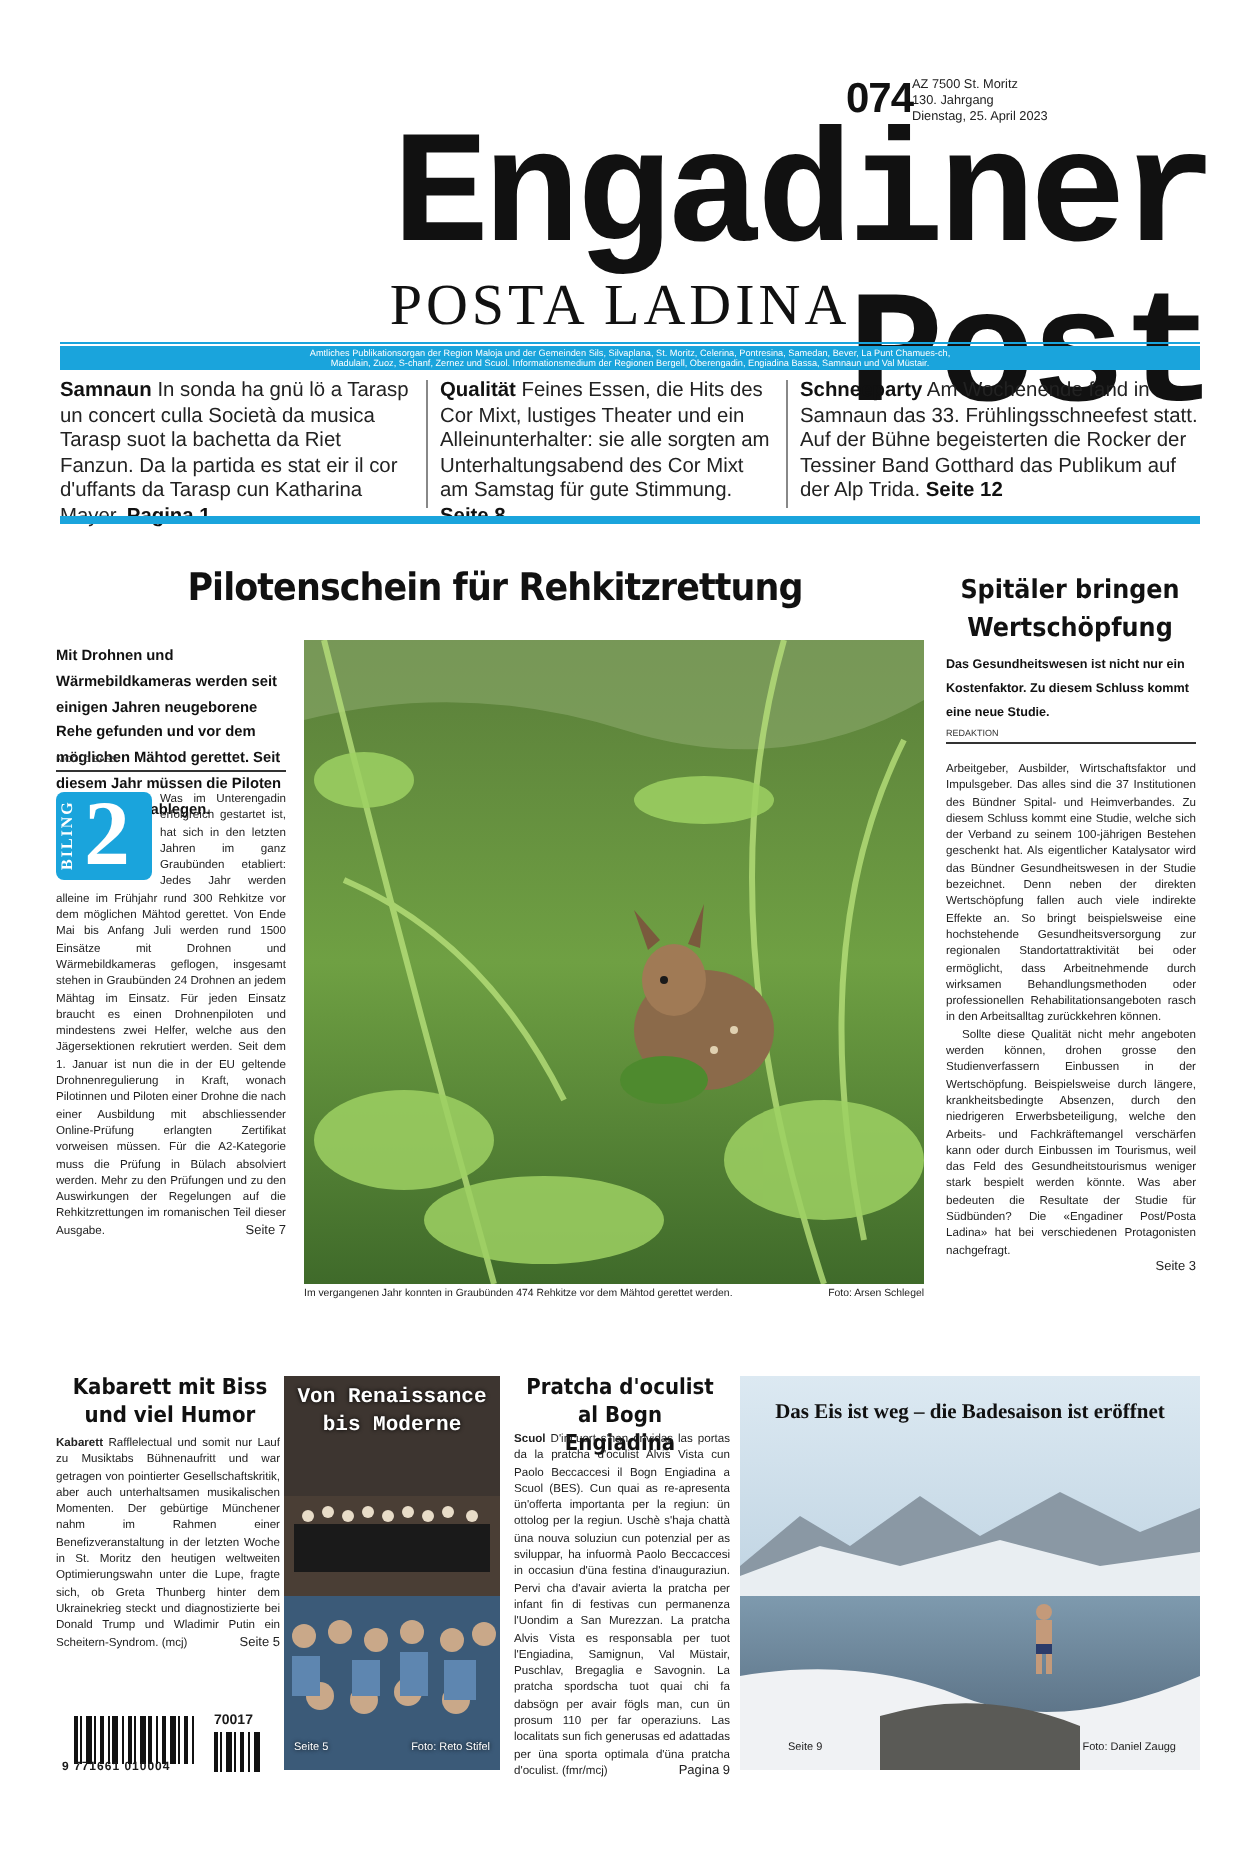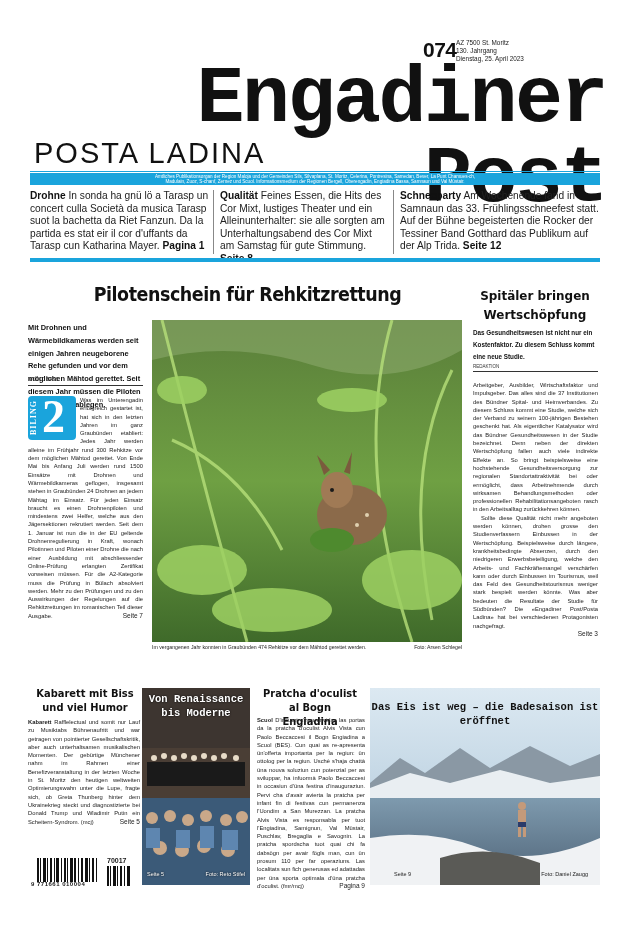--- a/index.html
+++ b/index.html
@@ -5,21 +5,21 @@
   * { box-sizing: border-box; margin: 0; padding: 0; }
   html, body { width: 630px; height: 925px; background: #ffffff; overflow: hidden; }
   body { position: relative; font-family: "Liberation Sans", sans-serif; color: #1a1a1a; }
 
   .abs { position: absolute; }
 
   
   .issue-num { left: 423px; top: 38px; font-family: "Liberation Sans", sans-serif; font-weight: bold; font-size: 21px; letter-spacing: -0.5px; color:#111; }
   .issue-meta { left: 456px; top: 39px; font-size: 6.4px; line-height: 8.2px; color:#222; }
   .title { left: 26px; top: 60px; width: 580px; text-align: right; font-family: Liberation Mono, monospace; font-weight: bold; font-size: 80px; line-height: 80px; letter-spacing: -2.5px; color: #111; }
-  .subtitle { left: 34px; top: 138px; width: 580px; font-family: Liberation Sans, sans-serif; font-size: 29px; line-height: 30px; letter-spacing: 2px; color: #111; }
+  .subtitle { left: 20px; top: 138px; width: 580px; text-align: center; font-family: Liberation Serif, serif; font-size: 29px; line-height: 30px; letter-spacing: 2px; color: #111; }
   .rule-thin { left: 30px; top: 171px; width: 570px; height: 1px; background: #1aa4dc; }
   .blue-band { left: 30px; top: 173px; width: 570px; height: 12px; background: #1aa4dc; color: #fff; font-size: 4.6px; line-height: 5.4px; text-align: center; padding-top: 1px; }
 
   
   .teaser { top: 190px; font-size: 10.2px; line-height: 12.6px; color: #222; }
   .teaser b { font-weight: bold; color: #111; }
   .teaser-1 { left: 30px; width: 180px; }
   .teaser-2 { left: 220px; width: 165px; }
   .teaser-3 { left: 400px; width: 200px; }
   .vdiv { width: 1px; background: #888; }
@@ -51,42 +51,42 @@
   
   .h3 { font-family: "DejaVu Sans", sans-serif; font-weight: bold; font-size: 11px; line-height: 14px; text-align: center; color:#111; transform: scaleX(0.9); }
   .b1-title { left: 25px; top: 687px; width: 120px; }
   .b1-body { left: 28px; top: 718px; width: 112px; }
   .barcode { left: 31px; top: 858px; width: 104px; height: 30px; }
   .b2-photo { left: 142px; top: 688px; width: 108px; height: 197px; overflow: hidden; }
   .b2-title { position:absolute; left:0; top:4px; width:108px; text-align:center; color:#fff; font-family:Liberation Mono, monospace; font-weight:bold; font-size:10.5px; line-height:14px; text-shadow:0 0 2px #000; }
   .b3-title { left: 255px; top: 687px; width: 110px; }
   .b3-body { left: 257px; top: 716px; width: 108px; }
   .b4-photo { left: 370px; top: 688px; width: 230px; height: 197px; overflow: hidden; }
-  .b4-title { position:absolute; left:0; top:12px; width:230px; text-align:center; color:#111; font-family:Liberation Mono, monospace; font-weight:bold; font-size:10.5px; line-height:14px; }
+  .b4-title { position:absolute; left:0; top:12px; width:230px; text-align:center; color:#111; font-family:Liberation Serif, serif; font-weight:bold; font-size:10.5px; line-height:14px; }
   .photo-tag { position:absolute; font-size:5.5px; color:#fff; text-shadow:0 0 2px #000; }
 </style>
 </head>
 <body>
 
 <div class="abs issue-num">074</div>
 <div class="abs issue-meta">
   <div>AZ 7500 St. Moritz</div>
   <div>130. Jahrgang</div>
   <div>Dienstag, 25. April 2023</div>
 </div>
 <div class="abs title">Engadiner Post</div>
 <div class="abs subtitle">POSTA LADINA</div>
 <div class="abs rule-thin"></div>
 <div class="abs blue-band">
   <div>Amtliches Publikationsorgan der Region Maloja und der Gemeinden Sils, Silvaplana, St. Moritz, Celerina, Pontresina, Samedan, Bever, La Punt Chamues-ch,</div>
   <div>Madulain, Zuoz, S-chanf, Zernez und Scuol. Informationsmedium der Regionen Bergell, Oberengadin, Engiadina Bassa, Samnaun und Val Müstair.</div>
 </div>
 
 <div class="abs teaser teaser-1">
-  <b>Drohne</b><span> In sonda ha gnü lö a Tarasp un concert culla Società da musica Tarasp suot la bachetta da Riet Fanzun. Da la partida es stat eir il cor d'uffants da Tarasp cun Katharina Mayer. </span><b>Pagina 1</b>
+  <b>Samnaun</b><span> In sonda ha gnü lö a Tarasp un concert culla Società da musica Tarasp suot la bachetta da Riet Fanzun. Da la partida es stat eir il cor d'uffants da Tarasp cun Katharina Mayer. </span><b>Pagina 1</b>
 </div>
 <div class="abs vdiv" style="left:213px; top:190px; height:64px;"></div>
 <div class="abs teaser teaser-2">
   <b>Qualität</b><span> Feines Essen, die Hits des Cor Mixt, lustiges Theater und ein Alleinunterhalter: sie alle sorgten am Unterhaltungsabend des Cor Mixt am Samstag für gute Stimmung. </span><b>Seite 8</b>
 </div>
 <div class="abs vdiv" style="left:393px; top:190px; height:64px;"></div>
 <div class="abs teaser teaser-3">
   <b>Schneeparty</b><span> Am Wochenende fand in Samnaun das 33. Frühlingsschneefest statt. Auf der Bühne begeisterten die Rocker der Tessiner Band Gotthard das Publikum auf der Alp Trida. </span><b>Seite 12</b>
 </div>
 

